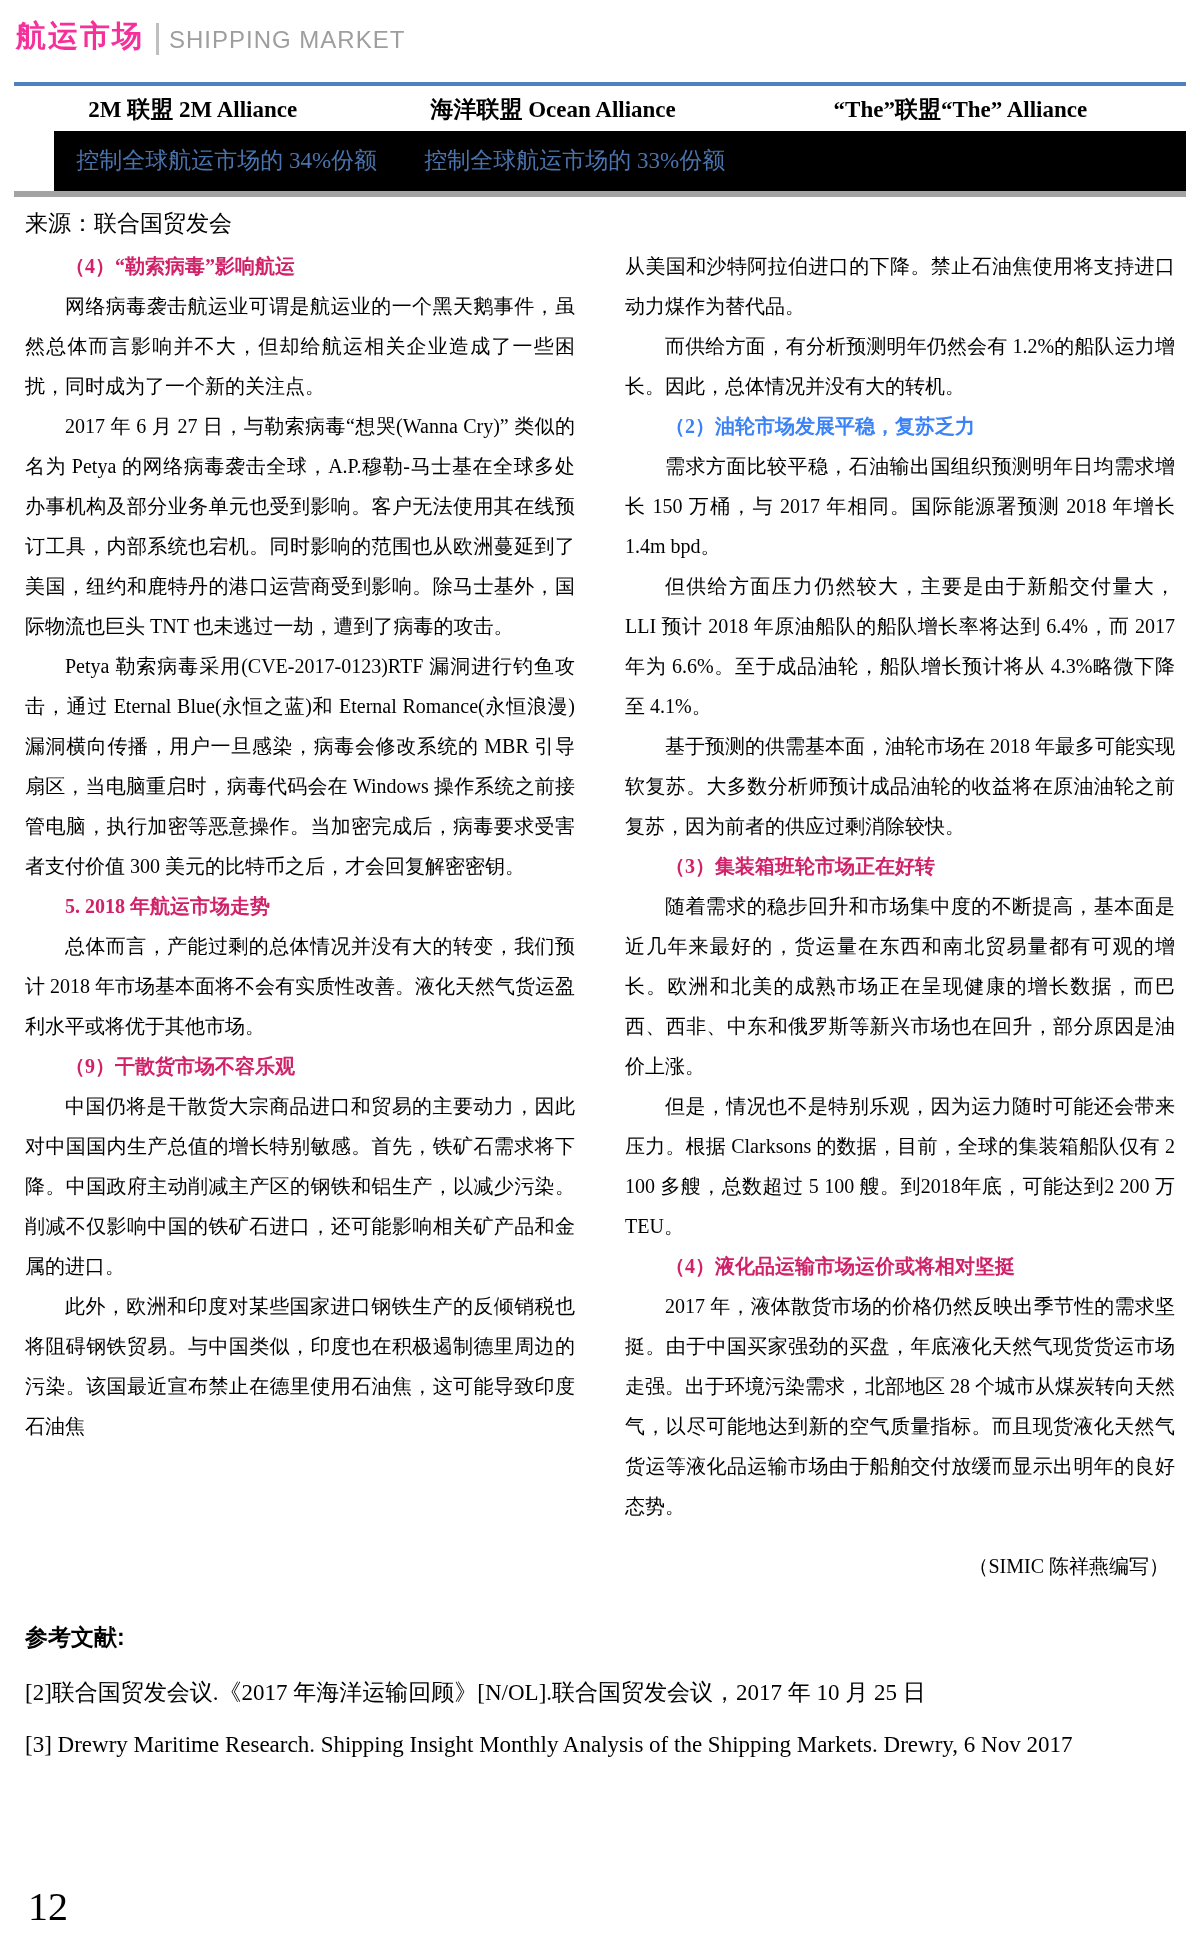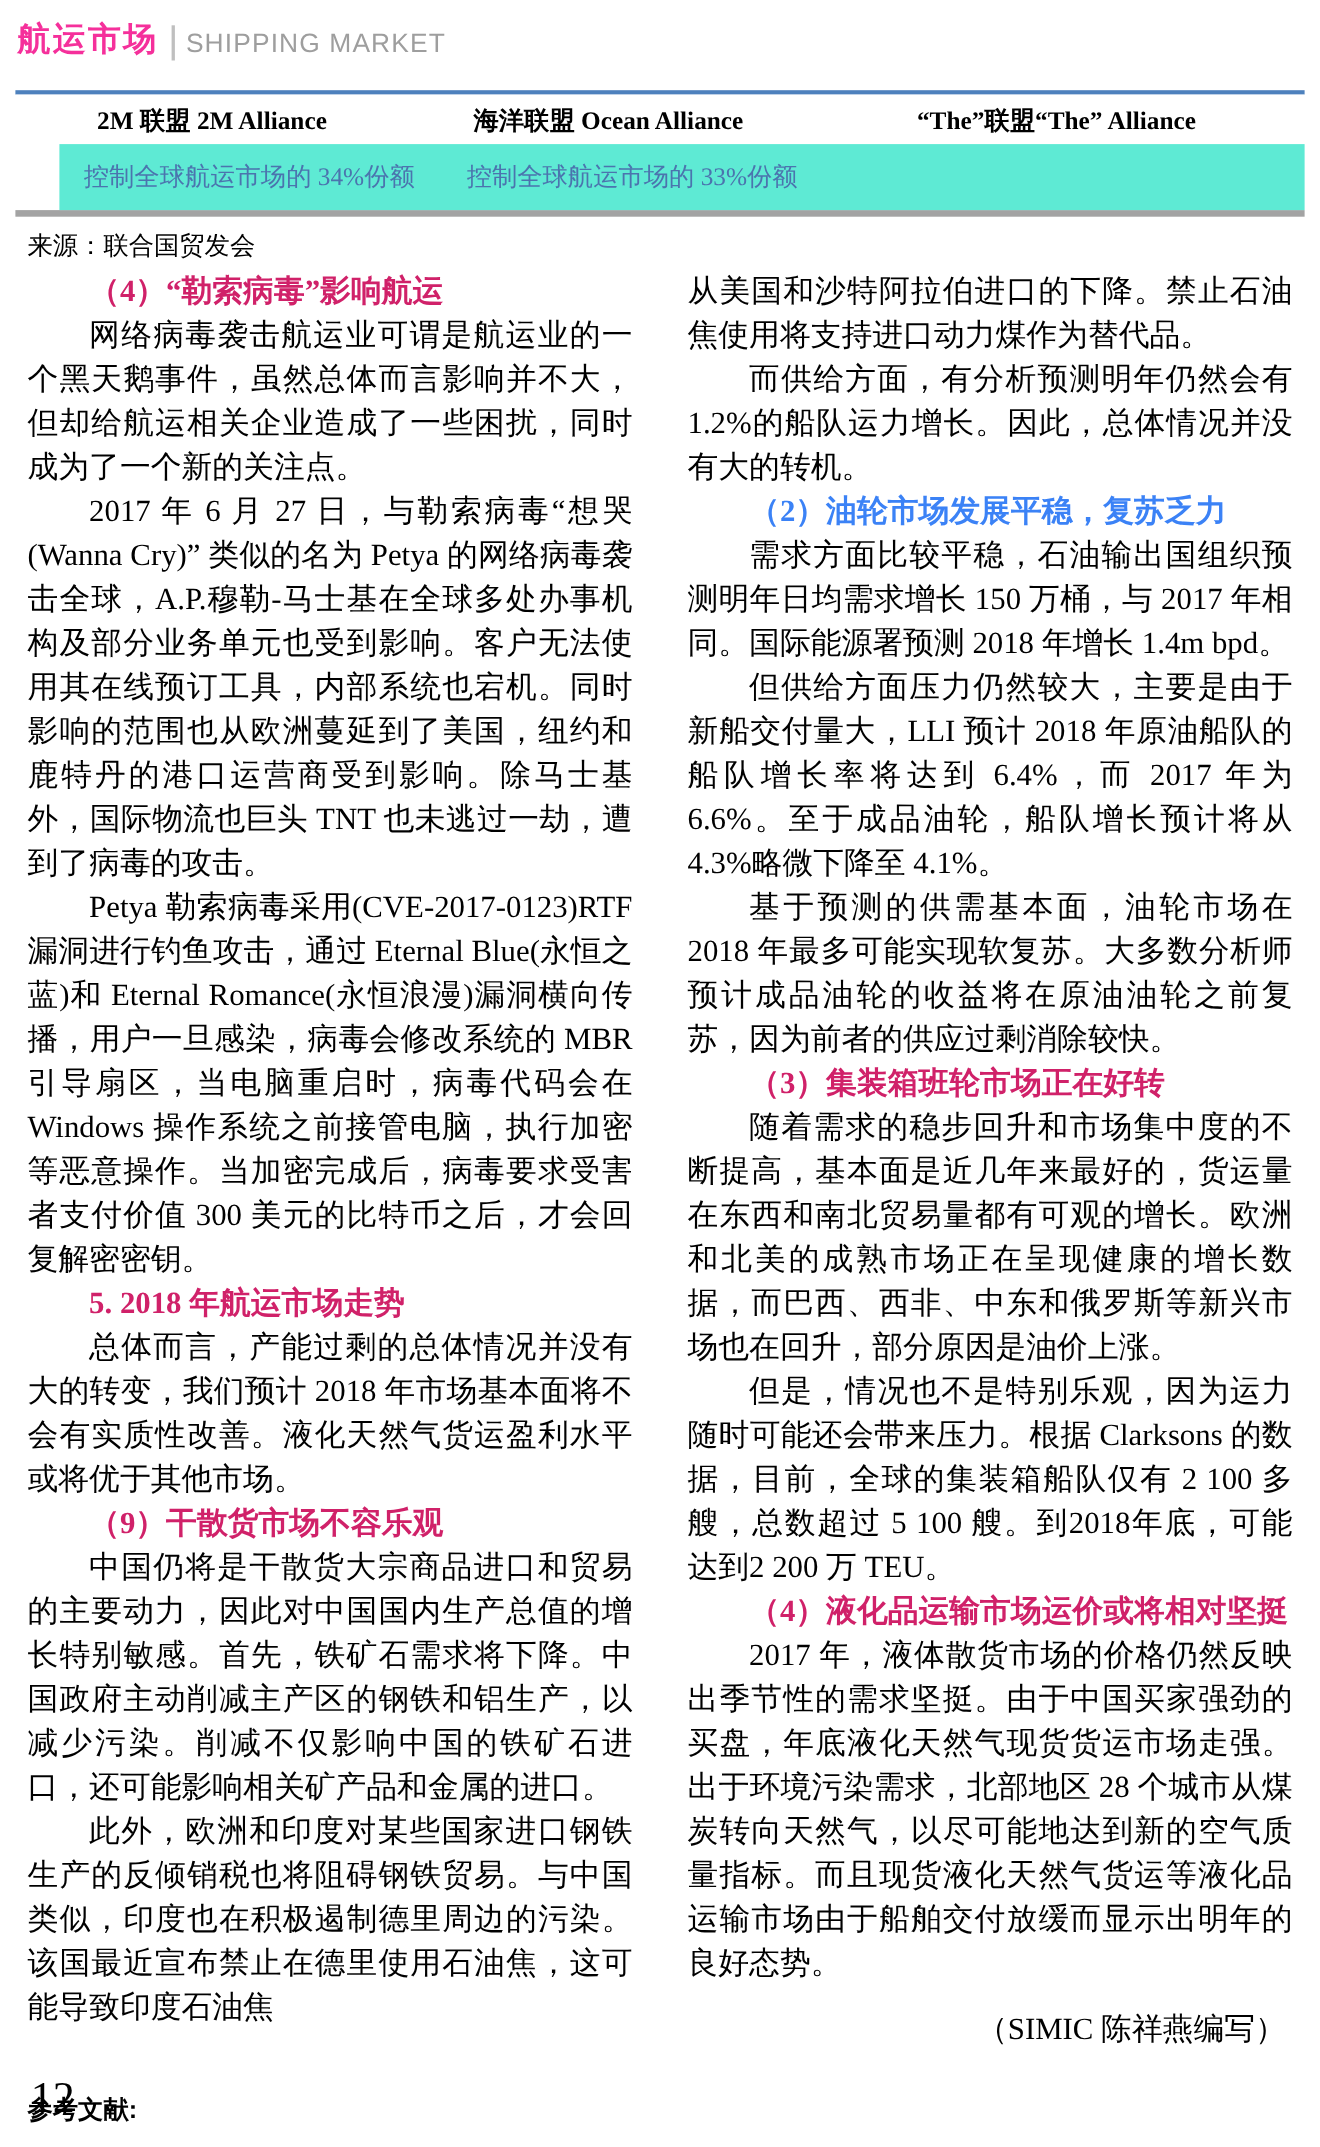--- a/index.html
+++ b/index.html
@@ -12,28 +12,28 @@
   .masthead .zh{font-family:Liberation Sans, sans-serif;font-weight:bold;
     font-size:30px;letter-spacing:2px;line-height:1;}
   .masthead .divider{width:3px;height:32px;background:#bfbfbf;margin:6px 10px 0 12px;}
   .masthead .en{font-family:"Liberation Sans","DejaVu Sans",sans-serif;color:#9e9e9e;
     font-size:24px;letter-spacing:1px;margin-top:8px;}
   
   .alliance{margin:20px 14px 0;border-top:4px solid #4e81bd;border-bottom:6px solid #a3a3a3;}
   .al-row{display:flex;}
   .al-row.head{background:#ffffff;}
   .al-row.head .cell{font-weight:bold;font-size:23px;padding:8px 0 6px;}
-  .al-row.body{background:#5eead4;margin-left:40px;}
+  .al-row.body{background:#000000;margin-left:40px;}
   .al-row.body .cell{color:#4b74ae;font-size:23px;padding:14px 0 15px;}
   .cell{text-align:center;}
   
   .source{margin:13px 0 0 25px;font-size:23px;line-height:28px;}
   
   .cols{display:flex;margin:8px 25px 0;gap:50px;}
-  .col{width:550px;font-size:28px;line-height:40px;text-align:justify;}
+  .col{width:550px;font-size:20px;line-height:40px;text-align:justify;}
   .col .para{text-indent:2em;margin:0;}
   .col .cont{text-indent:0;margin:0;}
   .col .heading{text-indent:2em;margin:0;font-weight:bold;color:#d02169;}
   .byline{margin-top:20px;text-align:right;padding-right:6px;text-indent:0;}
   
   .refs{margin:36px 25px 0;}
   .refs-label{font-family:"Liberation Sans","DejaVu Sans",sans-serif;font-weight:bold;
     font-size:23px;margin-bottom:14px;}
   .ref-item{font-size:23px;line-height:52px;}
   

